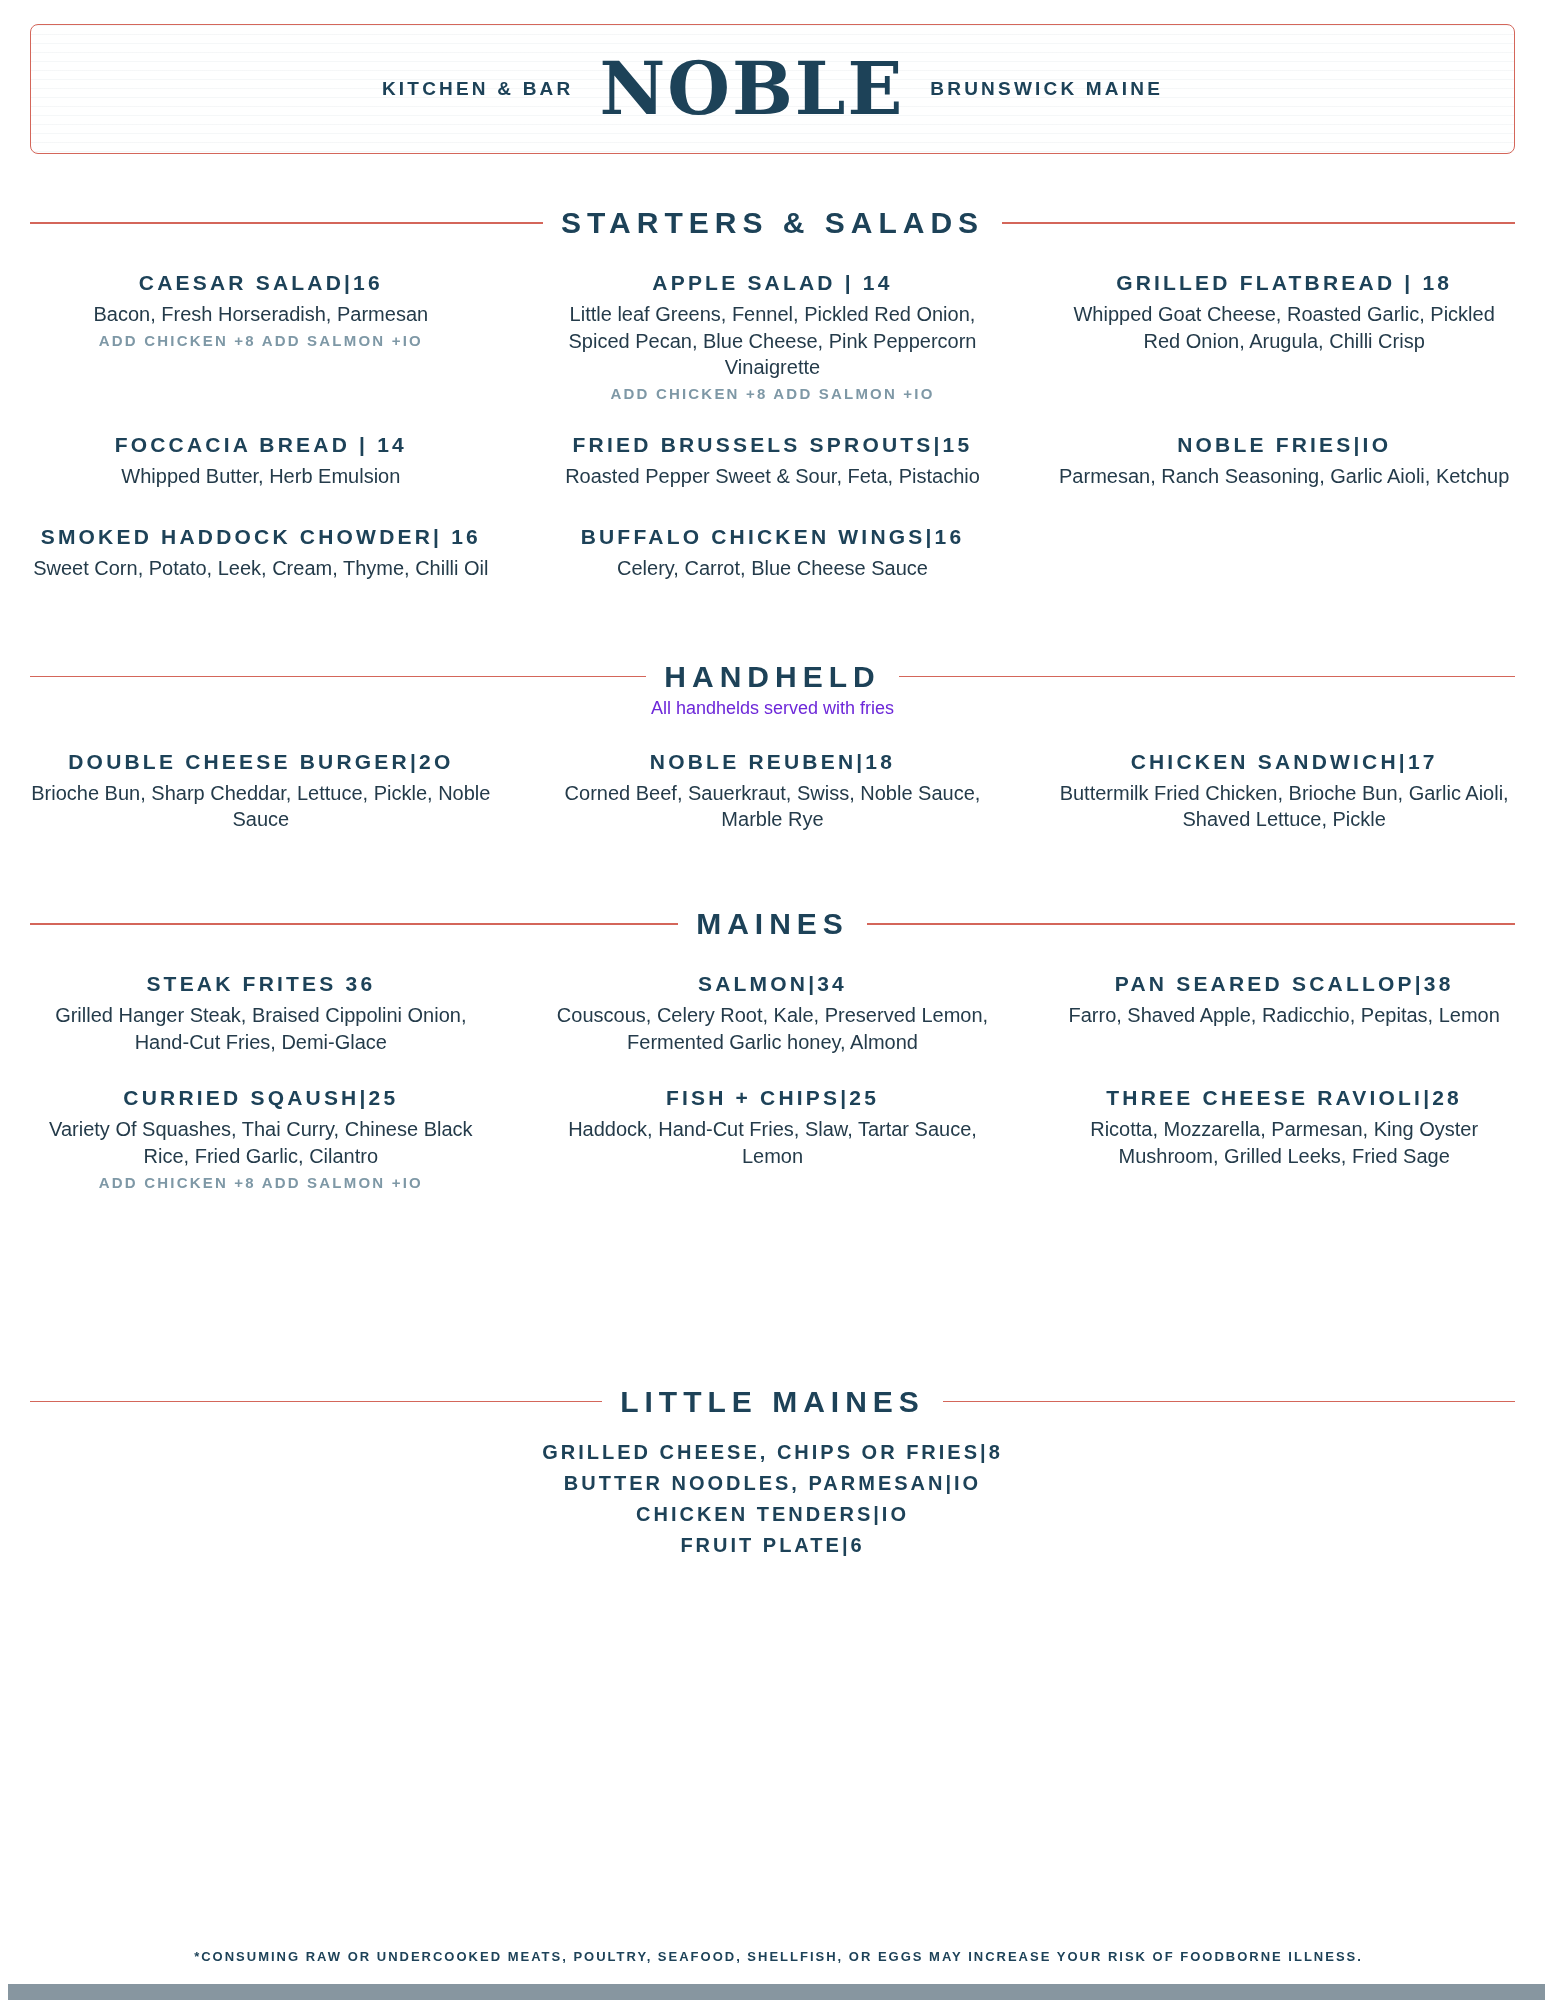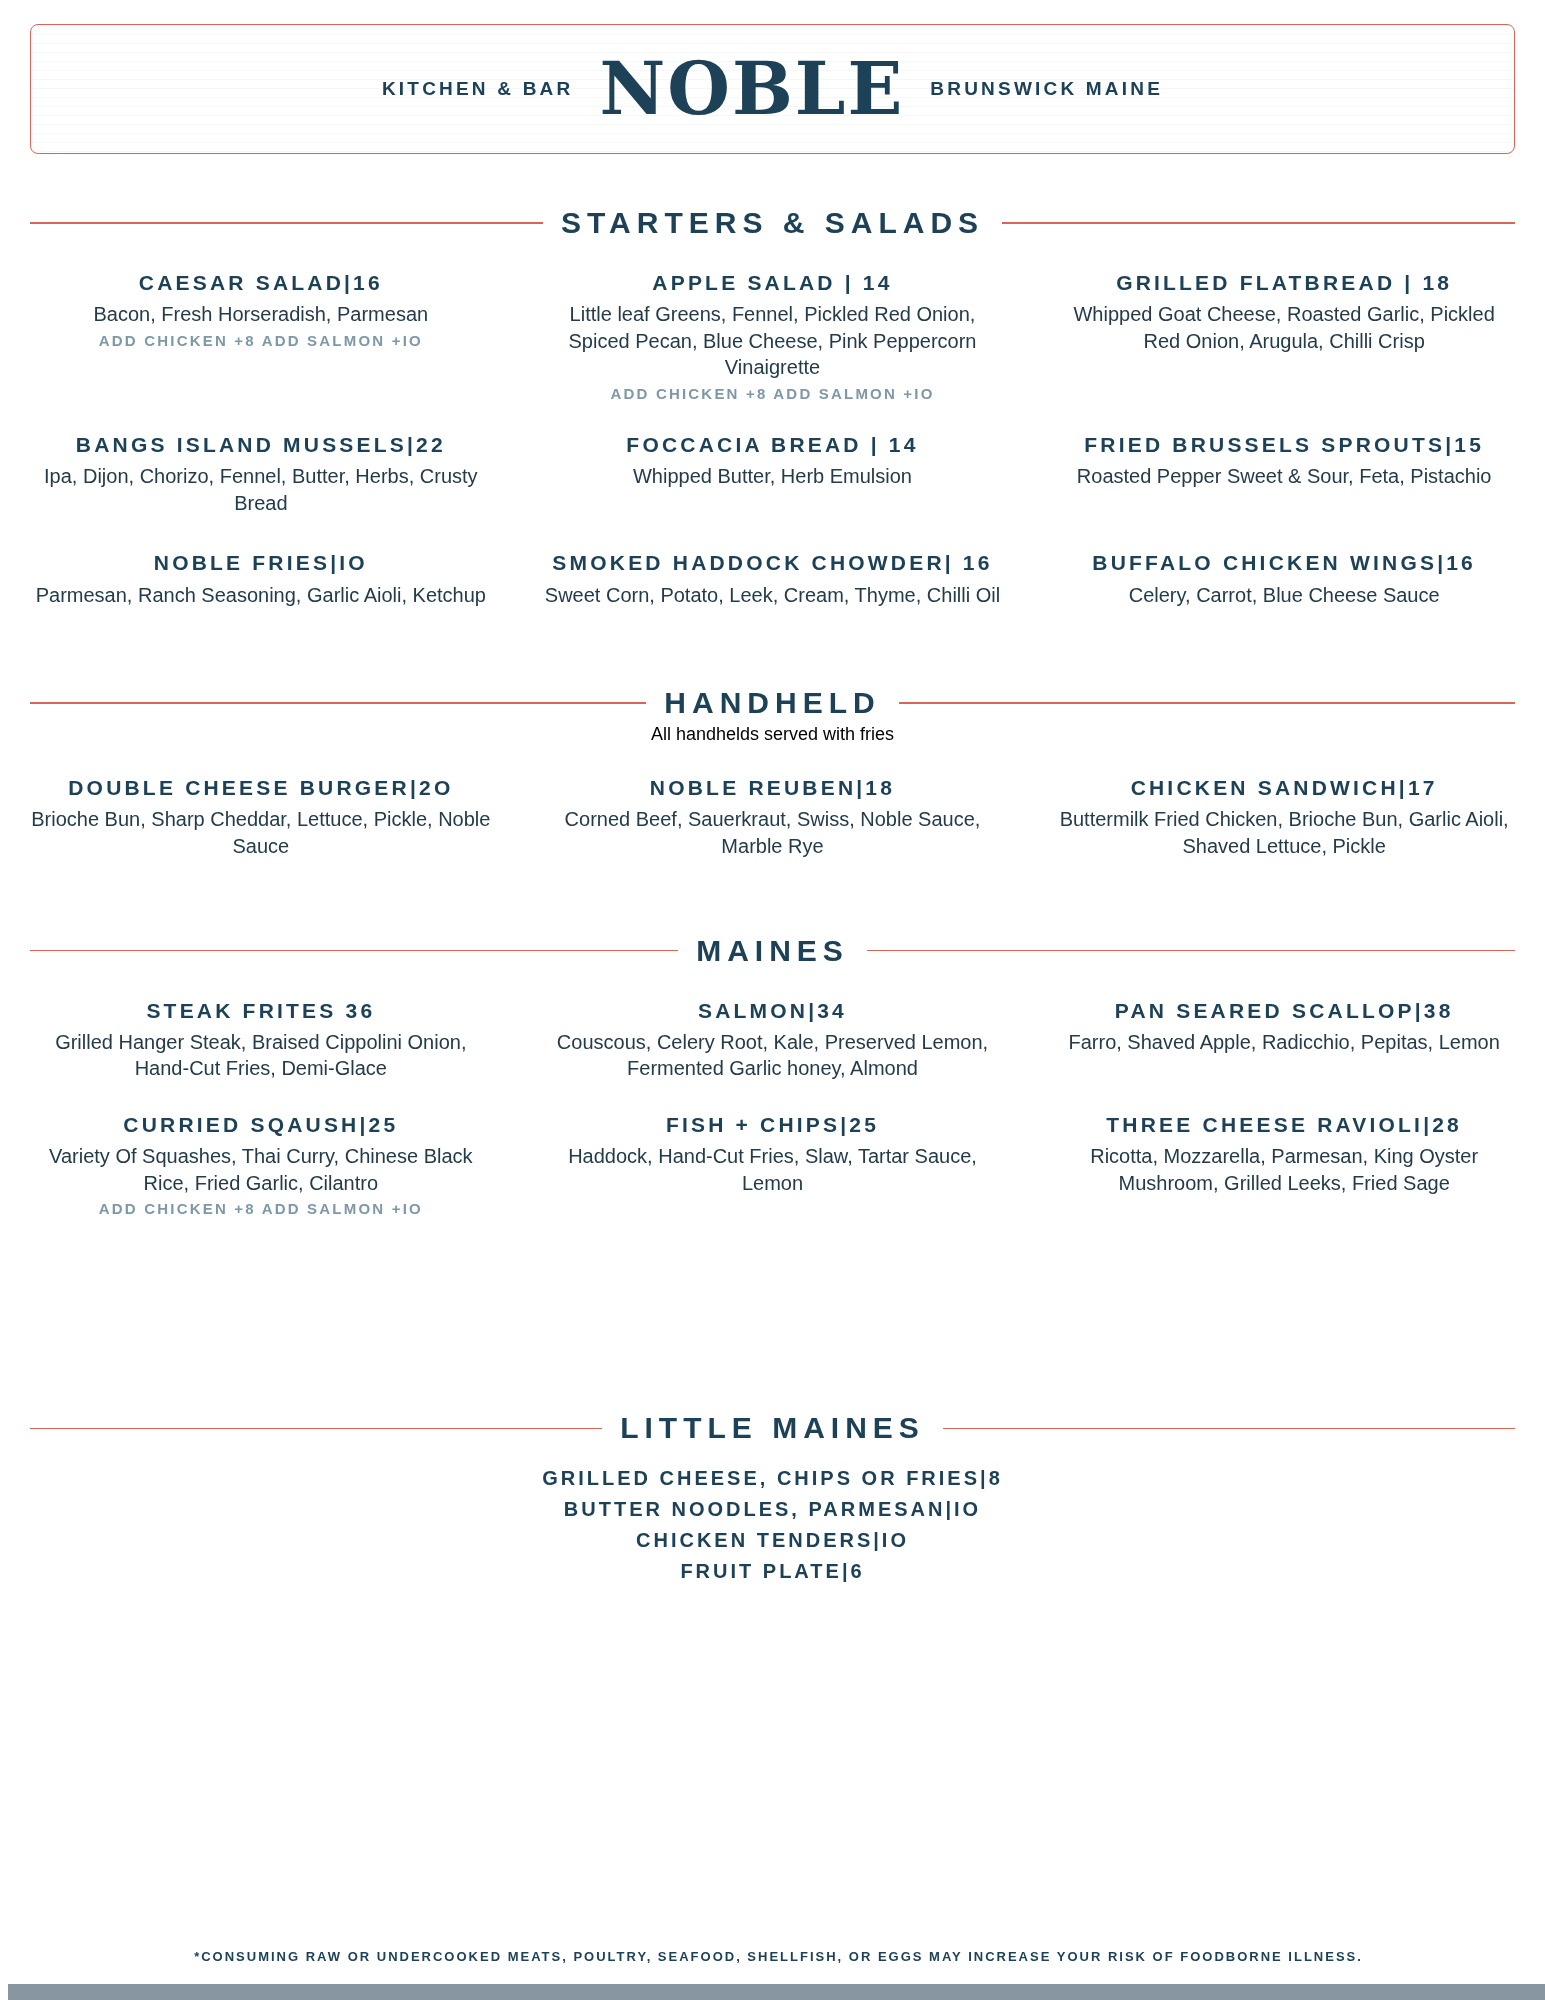--- a/index.html
+++ b/index.html
@@ -81,21 +81,21 @@
   .section-title {
     font-size: 30px;
     letter-spacing: 6px;
     font-weight: bold;
     color: #1d4258;
     white-space: nowrap;
   }
   .section-sub {
     text-align: center;
     font-size: 18px;
-    color: #000000;
+    color: #6d28d9;
     margin-top: 4px;
   }
 
   
   .grid {
     display: grid;
     grid-template-columns: 1fr 1fr 1fr;
     column-gap: 50px;
     row-gap: 8px;
     margin-top: 30px;
@@ -192,25 +192,20 @@
       <div class="item-desc">Little leaf Greens, Fennel, Pickled Red Onion, Spiced Pecan, Blue Cheese, Pink Peppercorn Vinaigrette</div>
       <div class="item-add">ADD CHICKEN +8 ADD SALMON +IO</div>
     </div>
     <div class="item">
       <div class="item-name">GRILLED FLATBREAD | 18</div>
       <div class="item-desc">Whipped Goat Cheese, Roasted Garlic, Pickled Red Onion, Arugula, Chilli Crisp</div>
       <div class="item-add"></div>
     </div>
 
     <div class="item">
-      <div class="item-name">BANGS ISLAND MUSSELS|22</div>
-      <div class="item-desc">Ipa, Dijon, Chorizo, Fennel, Butter, Herbs, Crusty Bread</div>
-      <div class="item-add"></div>
-    </div>
-    <div class="item">
       <div class="item-name">FOCCACIA BREAD | 14</div>
       <div class="item-desc">Whipped Butter, Herb Emulsion</div>
       <div class="item-add"></div>
     </div>
     <div class="item">
       <div class="item-name">FRIED BRUSSELS SPROUTS|15</div>
       <div class="item-desc">Roasted Pepper Sweet &amp; Sour, Feta, Pistachio</div>
       <div class="item-add"></div>
     </div>
 

